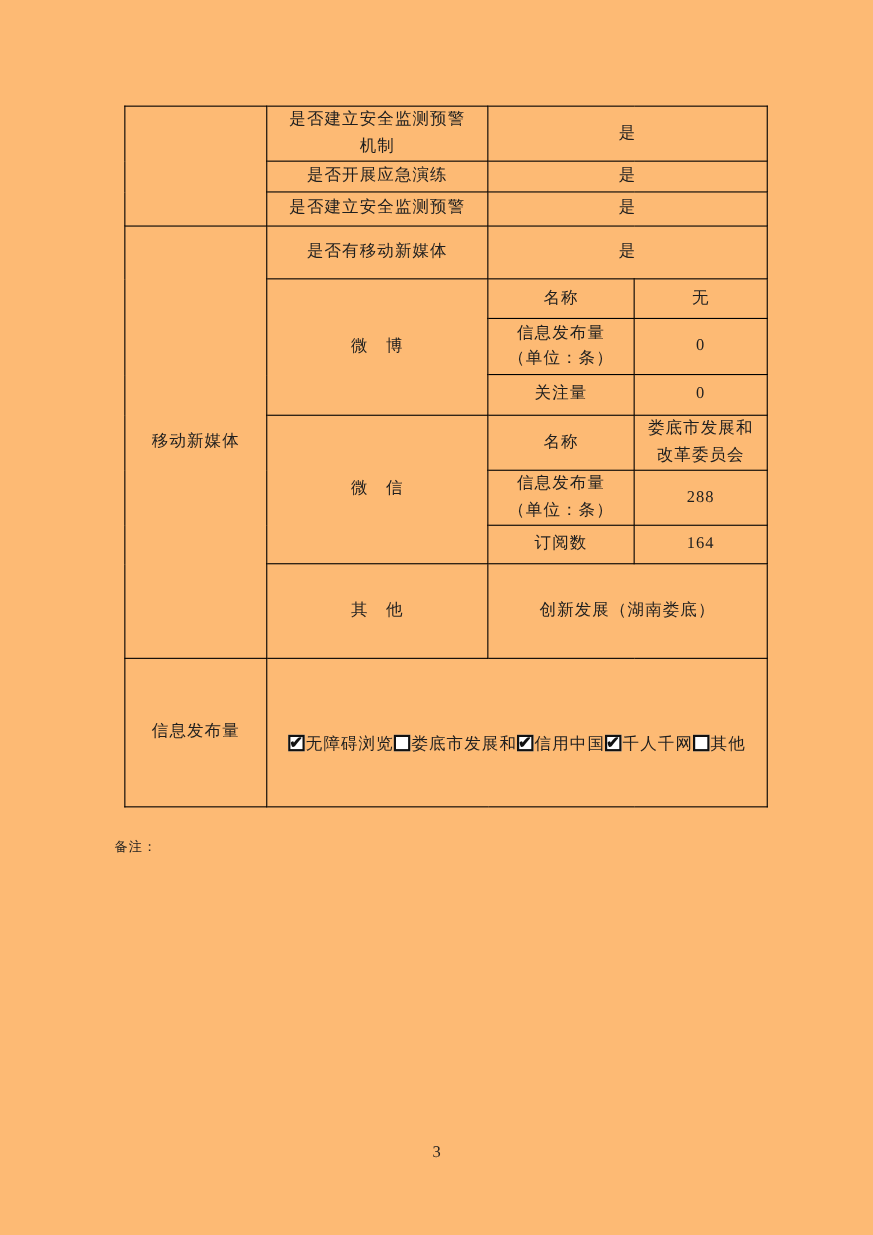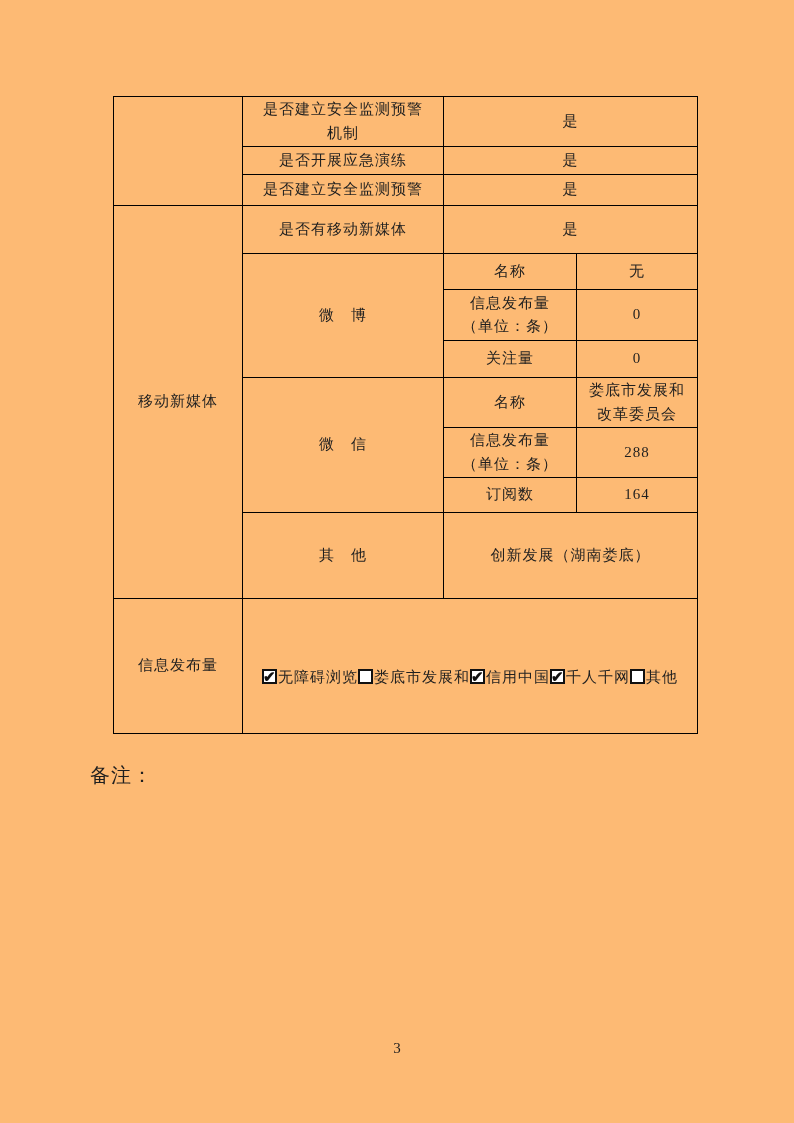--- a/index.html
+++ b/index.html
@@ -55,23 +55,23 @@
     content: "\2714";
     position: absolute;
     top: -5px;
     left: -1px;
     font-size: 15px;
     font-weight: bold;
     color: #111;
   }
   .notes {
     position: absolute;
-    left: 90px;
+    left: 104px;
     top: 762px;
-    font-size: 20px;
+    font-size: 12px;
     letter-spacing: 1px;
   }
   .page-number {
     position: absolute;
     left: 0;
     right: 0;
     top: 1040px;
     text-align: center;
     font-size: 15px;
   }

